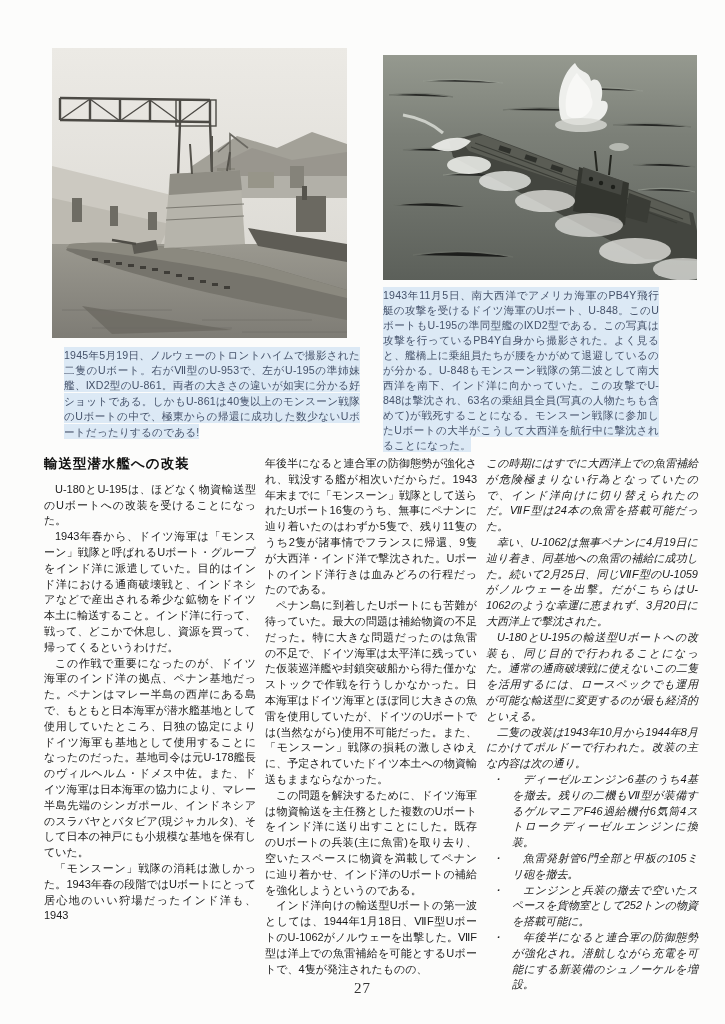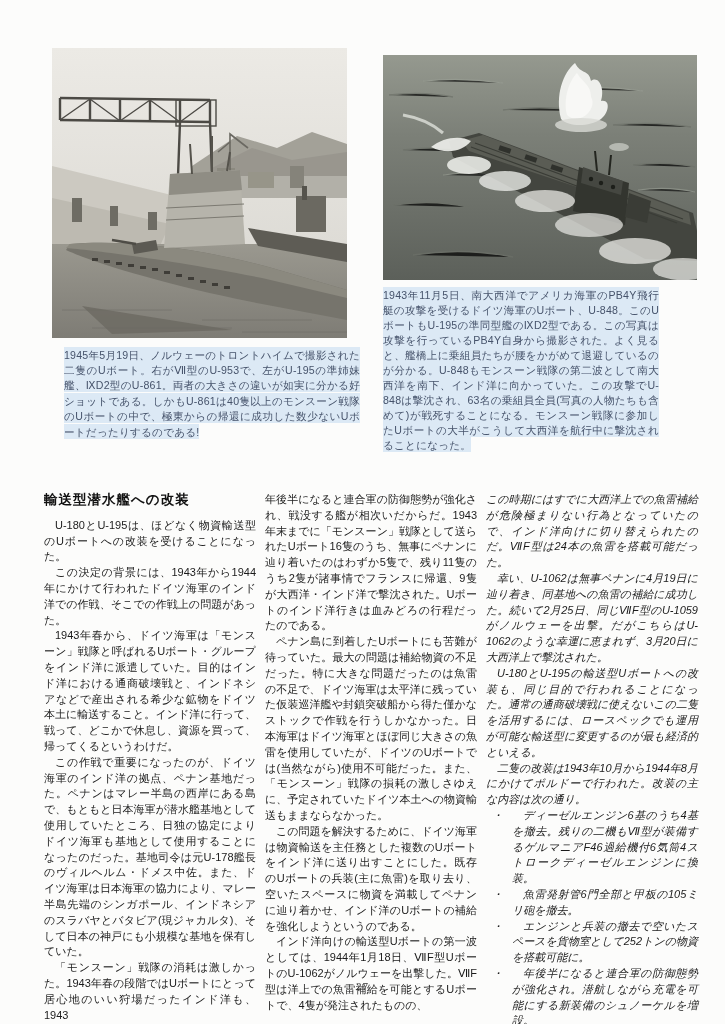--- a/index.html
+++ b/index.html
@@ -30,39 +30,39 @@
     padding:1.5px 0;
     -webkit-box-decoration-break:clone;
     box-decoration-break:clone;
   }
   
   .article{
     position:absolute;left:44px;top:456px;width:653px;height:560px;
     font-size:11px;line-height:15.8px;
     text-align:justify;
   }
-  .col{position:absolute;top:0;width:212px;margin-top:36px;}
+  .col{position:absolute;top:0;width:212px;}
   #col1{left:0;}
   #col2{left:221px;}
   #col3{left:442px;font-style:italic;}
   .heading{
     font-size:13.5px;font-weight:bold;letter-spacing:1px;
     margin:0 0 10px 0;color:#111;
   }
   .col p{margin:0;text-indent:1em;}
   .col p.cont{text-indent:0;}
   .bullets{margin:0;padding:0;list-style:none;}
   .bullets li{position:relative;padding-left:26px;margin:0;}
   .bullets li .bmark{position:absolute;left:6px;top:0;}
   .bullets li .btext{display:block;text-indent:1em;}
   
   .page-number{
     position:absolute;left:0;top:980px;width:725px;
     text-align:center;font-family:"Liberation Serif","DejaVu Serif",serif;
-    font-size:11px;color:#333;letter-spacing:1px;
+    font-size:15px;color:#333;letter-spacing:1px;
   }
 </style>
 </head>
 <body>
 
 <div class="photo" id="photo-left">
   <svg viewBox="0 0 295 290" preserveAspectRatio="none">
     <defs>
       <linearGradient id="sky" x1="0" y1="0" x2="0" y2="1">
         <stop offset="0" stop-color="#eceae5"></stop>
@@ -223,21 +223,20 @@
 </div>
 <div class="caption" id="caption-right">
   <span class="hl">1943年11月5日、南大西洋でアメリカ海軍のPB4Y飛行艇の攻撃を受けるドイツ海軍のUボート、U-848。このUボートもU-195の準同型艦のⅨD2型である。この写真は攻撃を行っているPB4Y自身から撮影された。よく見ると、艦橋上に乗組員たちが腰をかがめて退避しているのが分かる。U-848もモンスーン戦隊の第二波として南大西洋を南下、インド洋に向かっていた。この攻撃でU-848は撃沈され、63名の乗組員全員(写真の人物たちも含めて)が戦死することになる。モンスーン戦隊に参加したUボートの大半がこうして大西洋を航行中に撃沈されることになった。</span>
 </div>
 
 <div class="article">
 
   <div class="col" id="col1">
     <h2 class="heading">輸送型潜水艦への改装</h2>
     <p>U-180とU-195は、ほどなく物資輸送型のUボートへの改装を受けることになった。</p>
-    <p>この決定の背景には、1943年から1944年にかけて行われたドイツ海軍のインド洋での作戦、そこでの作戦上の問題があった。</p>
     <p>1943年春から、ドイツ海軍は「モンスーン」戦隊と呼ばれるUボート・グループをインド洋に派遣していた。目的はインド洋における通商破壊戦と、インドネシアなどで産出される希少な鉱物をドイツ本土に輸送すること。インド洋に行って、戦って、どこかで休息し、資源を買って、帰ってくるというわけだ。</p>
     <p>この作戦で重要になったのが、ドイツ海軍のインド洋の拠点、ペナン基地だった。ペナンはマレー半島の西岸にある島で、もともと日本海軍が潜水艦基地として使用していたところ、日独の協定によりドイツ海軍も基地として使用することになったのだった。基地司令は元U-178艦長のヴィルヘルム・ドメス中佐。また、ドイツ海軍は日本海軍の協力により、マレー半島先端のシンガポール、インドネシアのスラバヤとバタビア(現ジャカルタ)、そして日本の神戸にも小規模な基地を保有していた。</p>
     <p>「モンスーン」戦隊の消耗は激しかった。1943年春の段階ではUボートにとって居心地のいい狩場だったインド洋も、1943</p>
   </div>
 
   <div class="col" id="col2">
     <p class="cont">年後半になると連合軍の防御態勢が強化され、戦没する艦が相次いだからだ。1943年末までに「モンスーン」戦隊として送られたUボート16隻のうち、無事にペナンに辿り着いたのはわずか5隻で、残り11隻のうち2隻が諸事情でフランスに帰還、9隻が大西洋・インド洋で撃沈された。Uボートのインド洋行きは血みどろの行程だったのである。</p>
     <p>ペナン島に到着したUボートにも苦難が待っていた。最大の問題は補給物資の不足だった。特に大きな問題だったのは魚雷の不足で、ドイツ海軍は太平洋に残っていた仮装巡洋艦や封鎖突破船から得た僅かなストックで作戦を行うしかなかった。日本海軍はドイツ海軍とほぼ同じ大きさの魚雷を使用していたが、ドイツのUボートでは(当然ながら)使用不可能だった。また、「モンスーン」戦隊の損耗の激しさゆえに、予定されていたドイツ本土への物資輸送もままならなかった。</p>
     <p>この問題を解決するために、ドイツ海軍は物資輸送を主任務とした複数のUボートをインド洋に送り出すことにした。既存のUボートの兵装(主に魚雷)を取り去り、空いたスペースに物資を満載してペナンに辿り着かせ、インド洋のUボートの補給を強化しようというのである。</p>
     <p>インド洋向けの輸送型Uボートの第一波としては、1944年1月18日、ⅦF型UボートのU-1062がノルウェーを出撃した。ⅦF型は洋上での魚雷補給を可能とするUボートで、4隻が発注されたものの、</p>

